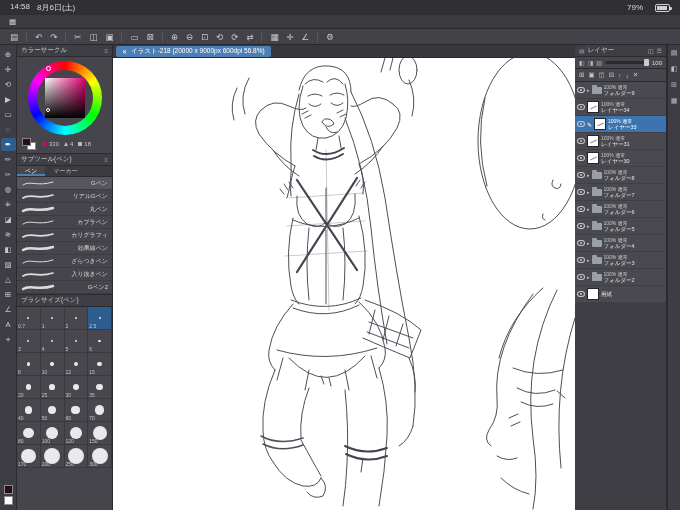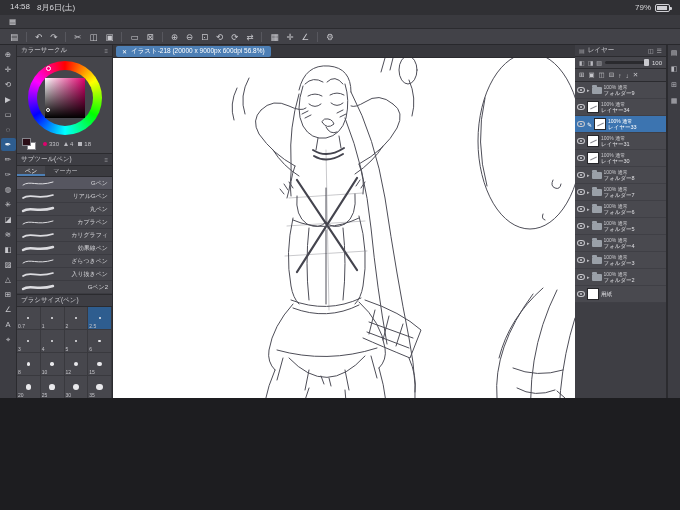--- a/index.html
+++ b/index.html
@@ -1,23 +1,23 @@
 <!DOCTYPE html>
 <html><head>
 <meta charset="utf-8">
 <style>
   html,body{margin:0;padding:0;background:#1d1d20;}
   *{box-sizing:border-box;}
-  .screen{position:relative;width:680px;height:398px;overflow:hidden;background:#3a3a3f;
+  .screen{position:relative;width:680px;height:510px;overflow:hidden;background:#3a3a3f;
     font-family:"Liberation Sans","DejaVu Sans",sans-serif;color:#d4d4d8;user-select:none;}
   
   .status-bar{height:15px;background:#303034;display:flex;justify-content:space-between;align-items:center;
     padding:0 10px;font-size:8px;color:#d8d8dc;}
   .sb-left{display:flex;gap:7px;}
-  .sb-right{display:flex;gap:4px;align-items:center;}
+  .sb-right{display:flex;gap:12px;align-items:center;}
   .batt{position:relative;width:15px;height:8px;border:1px solid #cfcfd4;border-radius:2px;display:inline-block;}
   .batt::after{content:"";position:absolute;right:-3px;top:2px;width:2px;height:3px;background:#cfcfd4;border-radius:0 1px 1px 0;}
   .bfill{position:absolute;left:1px;top:1px;bottom:1px;width:79%;background:#cfcfd4;}
   .menu-bar{height:14px;background:#3a3a3f;display:flex;align-items:center;gap:11px;padding:0 9px;
     font-size:7.5px;border-bottom:1px solid #2b2b2f;}
   .menu-item{cursor:default;}
   .toolbar{height:16px;background:#424248;display:flex;align-items:center;padding:0 10px;border-bottom:1px solid #28282c;}
   .toolbar-icons{display:flex;align-items:center;gap:8px;font-size:8.5px;color:#c9c9ce;}
   .tsep{width:1px;height:10px;background:#57575e;display:inline-block;}
   .ticon{display:inline-flex;align-items:center;justify-content:center;}

